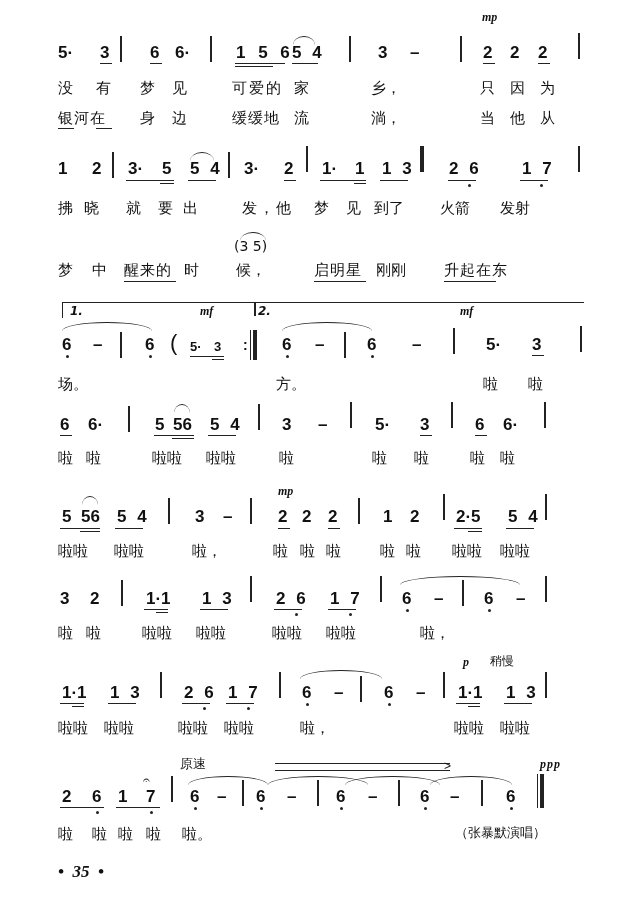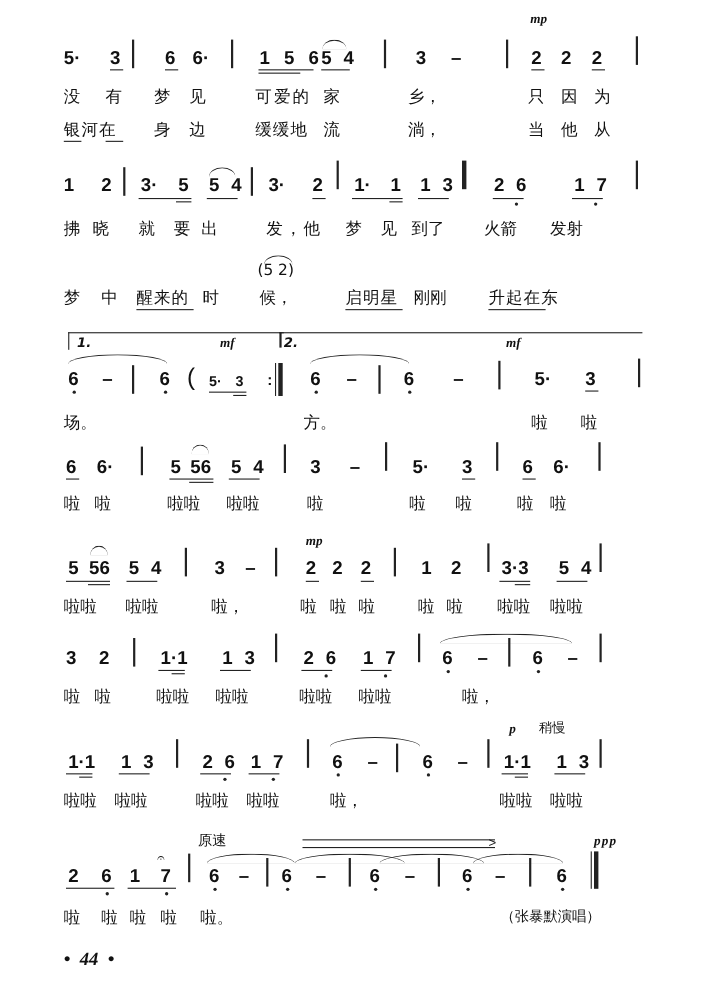--- a/index.html
+++ b/index.html
@@ -110,21 +110,21 @@
   <span class="lyr" style="left:158px;top:200px;">要</span>
   <span class="lyr" style="left:183px;top:200px;">出</span>
   <span class="lyr" style="left:242px;top:200px;letter-spacing:2px;">发，他</span>
   <span class="lyr" style="left:314px;top:200px;">梦</span>
   <span class="lyr" style="left:346px;top:200px;">见</span>
   <span class="lyr" style="left:374px;top:200px;">到了</span>
   <span class="lyr" style="left:440px;top:200px;">火箭</span>
   <span class="lyr" style="left:500px;top:200px;">发射</span>
 
   <span class="slur" style="left:240px;top:232px;width:26px;"></span>
-  <span class="cn-small" style="left:234px;top:238px;font-size:14px;">(5 2)</span>
+  <span class="cn-small" style="left:234px;top:238px;font-size:14px;">(3 5)</span>
 
   <span class="lyr" style="left:58px;top:262px;">梦</span>
   <span class="lyr" style="left:92px;top:262px;">中</span>
   <span class="lyr" style="left:124px;top:262px;letter-spacing:1px;">醒来的</span>
   <div class="ul" style="left:124px;top:281px;width:52px;"></div>
   <span class="lyr" style="left:184px;top:262px;">时</span>
   <span class="lyr" style="left:236px;top:262px;">候，</span>
   <span class="lyr" style="left:314px;top:262px;letter-spacing:1px;">启明星</span>
   <div class="ul" style="left:314px;top:281px;width:52px;"></div>
   <span class="lyr" style="left:376px;top:262px;">刚刚</span>
@@ -229,21 +229,21 @@
   <div class="bar" style="left:250px;top:498px;"></div>
   <span class="note" style="left:278px;top:508px;">2</span>
   <div class="ul" style="left:278px;top:528px;width:12px;"></div>
   <span class="note" style="left:302px;top:508px;">2</span>
   <span class="note" style="left:328px;top:508px;">2</span>
   <div class="ul" style="left:328px;top:528px;width:12px;"></div>
   <div class="bar" style="left:358px;top:498px;"></div>
   <span class="note" style="left:383px;top:508px;">1</span>
   <span class="note" style="left:410px;top:508px;">2</span>
   <div class="bar" style="left:443px;top:494px;"></div>
-  <span class="note" style="left:456px;top:508px;">3·3</span>
+  <span class="note" style="left:456px;top:508px;">2·5</span>
   <div class="ul" style="left:454px;top:528px;width:28px;"></div>
   <div class="ul" style="left:468px;top:531px;width:14px;"></div>
   <span class="note" style="left:508px;top:508px;letter-spacing:3px;">5 4</span>
   <div class="ul" style="left:506px;top:528px;width:28px;"></div>
   <div class="bar" style="left:545px;top:494px;"></div>
 
   <span class="lyr" style="left:58px;top:543px;">啦啦</span>
   <span class="lyr" style="left:114px;top:543px;">啦啦</span>
   <span class="lyr" style="left:192px;top:543px;">啦，</span>
   <span class="lyr" style="left:273px;top:543px;">啦</span>
@@ -378,14 +378,14 @@
   <span class="lyr" style="left:58px;top:826px;">啦</span>
   <span class="lyr" style="left:92px;top:826px;">啦</span>
   <span class="lyr" style="left:118px;top:826px;">啦</span>
   <span class="lyr" style="left:146px;top:826px;">啦</span>
   <span class="lyr" style="left:182px;top:826px;">啦。</span>
 
   <span class="cn-small" style="left:455px;top:824px;font-size:13px;">（张暴默演唱）</span>
 </div>
 
 <div class="abs" style="left:58px;top:862px;font-family:'Liberation Serif', serif;font-style:italic;font-weight:bold;font-size:17px;">
-  <span>•&nbsp;&nbsp;</span><span>44</span><span>&nbsp;&nbsp;•</span>
+  <span>•&nbsp;&nbsp;</span><span>35</span><span>&nbsp;&nbsp;•</span>
 </div>
 
 </body></html>

